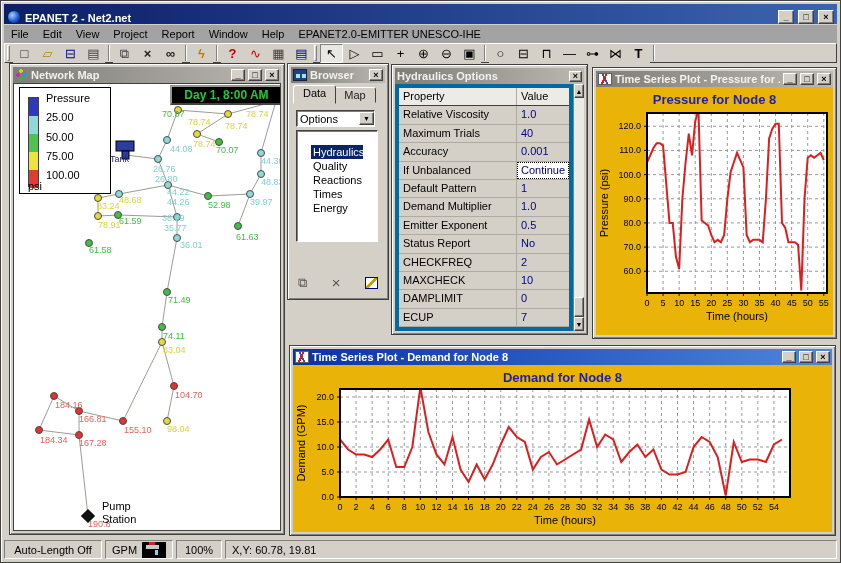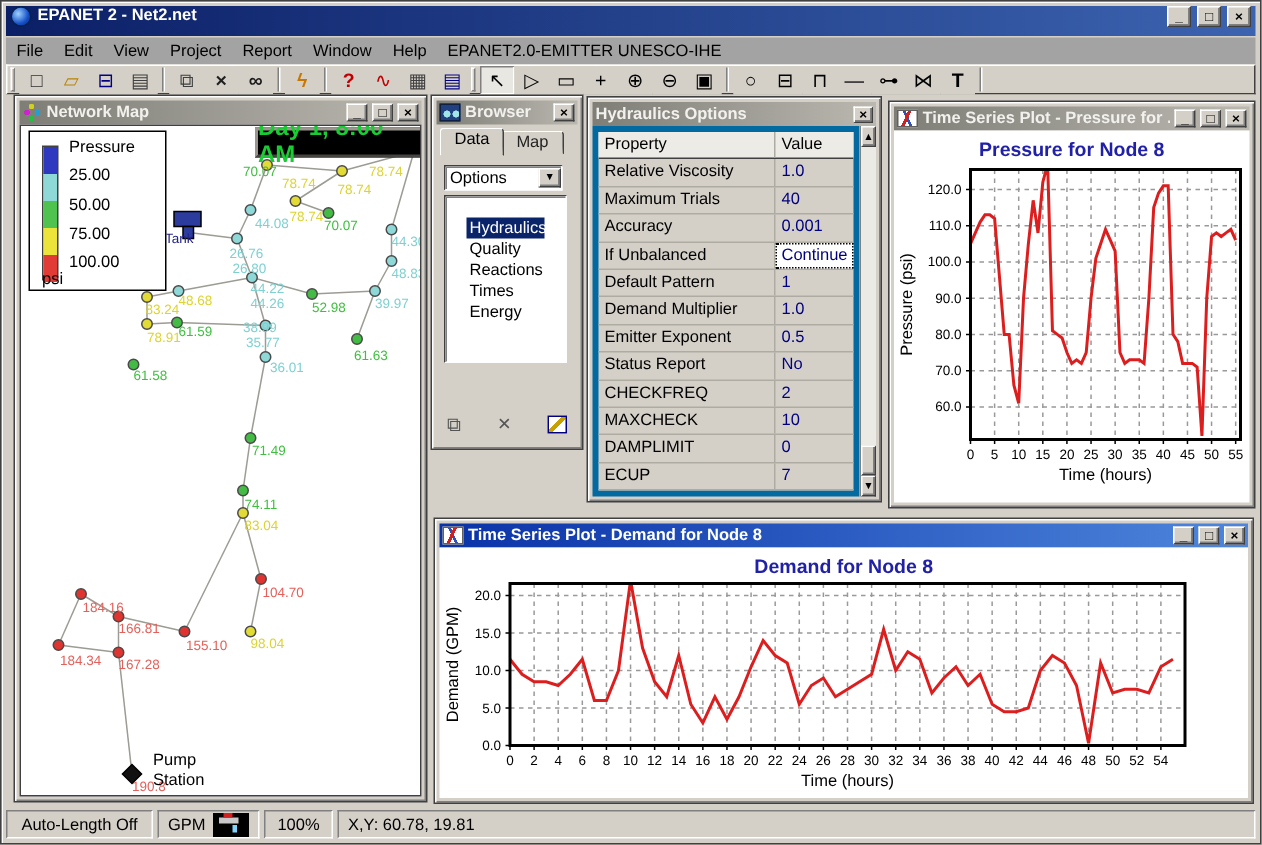--- a/index.html
+++ b/index.html
@@ -6,21 +6,21 @@
   *{box-sizing:border-box;}
   .screen{position:relative;width:841px;height:563px;background:#D4D0C8;overflow:hidden;
     font-family:"Liberation Sans",sans-serif;font-size:11px;color:#000;
     border:1px solid #404040;box-shadow:inset 1px 1px 0 #fff;}
   
   .raised{border:1px solid;border-color:#FFFFFF #404040 #404040 #FFFFFF;}
   .raised2{border:1px solid;border-color:#FFFFFF #404040 #404040 #FFFFFF;box-shadow:inset -1px -1px 0 #808080;}
   .sunken{border:1px solid;border-color:#808080 #FFFFFF #FFFFFF #808080;}
   .sunken2{border:1px solid;border-color:#404040 #FFFFFF #FFFFFF #404040;box-shadow:inset 1px 1px 0 #808080;}
   
-  .main-title{position:absolute;left:3px;top:3px;right:3px;height:20px;display:flex;align-items:flex-start;gap:4px;
+  .main-title{position:absolute;left:3px;top:3px;right:3px;height:20px;display:flex;align-items:flex-end;gap:4px;
     padding:0 3px;background:linear-gradient(90deg,#0B1F66,#3C63B0);color:#fff;font-weight:bold;}
   .app-icon{width:14px;height:14px;border-radius:50%;background:radial-gradient(circle at 35% 35%,#9fd2ff,#1550c8 60%,#062b7a);border:1px solid #04214f;}
   .tb-spacer{flex:1;}
   .title-btn{width:16px;height:14px;background:#D4D0C8;color:#000;font-size:9px;line-height:10px;
     display:flex;align-items:center;justify-content:center;font-weight:bold;}
   .menu-bar{position:absolute;left:3px;top:24px;right:3px;height:18px;display:flex;align-items:center;background:#a3a3a3;}
   .menu-item{padding:2px 7px;white-space:nowrap;}
   .toolbar{position:absolute;left:3px;top:42px;right:3px;height:20px;display:flex;align-items:center;background:#D4D0C8;padding:0 1px;}
   .tb-handle{width:3px;height:16px;margin:0 3px 0 1px;border:1px solid;border-color:#fff #808080 #808080 #fff;}
   .tb-sep{width:2px;height:16px;margin:0 3px;border-left:1px solid #808080;border-right:1px solid #fff;}
@@ -46,21 +46,21 @@
      background-image:linear-gradient(115deg,transparent 38%,#d02020 38%,#d02020 52%,transparent 52%),
                       linear-gradient(65deg,transparent 44%,#3050c0 44%,#3050c0 56%,transparent 56%);}
   
   #win-map{left:5px;top:0px;width:276px;height:472px;}
   .map-content{position:absolute;left:3px;right:3px;top:19px;bottom:3px;background:#fff;border:1px solid #404040;overflow:hidden;}
   .legend{position:absolute;left:5px;top:3px;width:92px;height:107px;background:#fff;border:1px solid #000;z-index:3;padding:4px 0 0 6px;}
   .legend-bar{position:absolute;left:8px;top:9px;width:11px;height:90px;border:1px solid #404040;}
   .legend-seg{height:18px;}
   .legend-txt{position:absolute;left:26px;font-size:11px;}
   .clock{position:absolute;left:156px;top:1px;width:113px;height:20px;background:#000;border:2px outset #9a968e;
-     color:#19CC33;font-weight:bold;font-size:16px;display:flex;align-items:center;justify-content:center;z-index:3;}
+     color:#19CC33;font-weight:bold;font-size:12px;display:flex;align-items:center;justify-content:center;z-index:3;}
   .map-svg{position:absolute;left:0;top:0;z-index:1;}
   
   #win-browser{left:283px;top:0px;width:102px;height:237px;}
   .tabs{position:absolute;left:5px;top:21px;height:19px;display:flex;align-items:center;}
   .tab{height:17px;padding:1px 9px;background:#D4D0C8;border:1px solid;border-color:#fff #404040 #D4D0C8 #fff;border-radius:3px 3px 0 0;}
   .tab.active{height:19px;font-weight:normal;z-index:2;}
   .tab.back{height:16px;margin-left:-2px;color:#222;}
   .combo{position:absolute;left:8px;top:46px;width:79px;height:17px;background:#fff;display:flex;align-items:center;}
   .combo .val{flex:1;padding-left:3px;}
   .combo .drop{width:15px;height:13px;background:#D4D0C8;display:flex;align-items:center;justify-content:center;font-size:7px;}
@@ -81,21 +81,21 @@
   .opt-prop{width:118px;border-right:1px solid #AEABA3;}
   .opt-val{flex:1;color:#000080;}
   .opt-val.sel{background:#fff;border:1px dotted #000;padding:1px 3px;color:#000080;}
   .sb{width:15px;display:flex;flex-direction:column;background:#ECEAE4;border-left:1px solid #808080;}
   .sb-btn{height:14px;background:#D4D0C8;font-size:7px;display:flex;align-items:center;justify-content:center;}
   .sb-track{flex:1;position:relative;}
   .sb-thumb{position:absolute;left:0;right:0;bottom:0;height:20px;background:#D4D0C8;}
   
   #win-pressure{left:588px;top:4px;width:245px;height:272px;}
   #win-demand{left:285px;top:282px;width:547px;height:191px;}
-  .chart-body{position:absolute;left:3px;right:3px;top:19px;bottom:3px;background:#ffffff;overflow:hidden;}
+  .chart-body{position:absolute;left:3px;right:3px;top:19px;bottom:3px;background:#eab308;overflow:hidden;}
   .chart-title{text-align:center;color:#2121A8;font-weight:bold;font-size:13px;padding-top:5px;}
   
   .status{position:absolute;left:3px;bottom:3px;right:3px;height:21px;display:flex;gap:3px;align-items:stretch;padding-top:2px;}
   .panel{display:flex;align-items:center;justify-content:center;gap:5px;padding:0 6px;}
   .faucet{width:24px;height:16px;background:#000;position:relative;}
   .faucet::before{content:"";position:absolute;left:4px;top:3px;width:13px;height:4px;background:#c8c8c8;}
   .faucet::after{content:"";position:absolute;left:13px;top:8px;width:3px;height:5px;background:#7fd4ff;}
   .faucet .hndl{position:absolute;left:7px;top:0px;width:6px;height:3px;background:#d02020;}
   svg text{font-family:"Liberation Sans",sans-serif;}
 </style>

